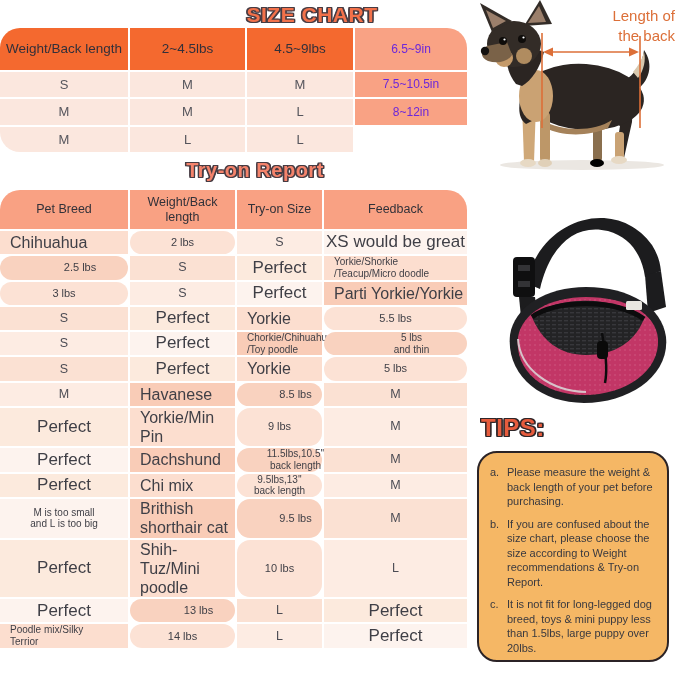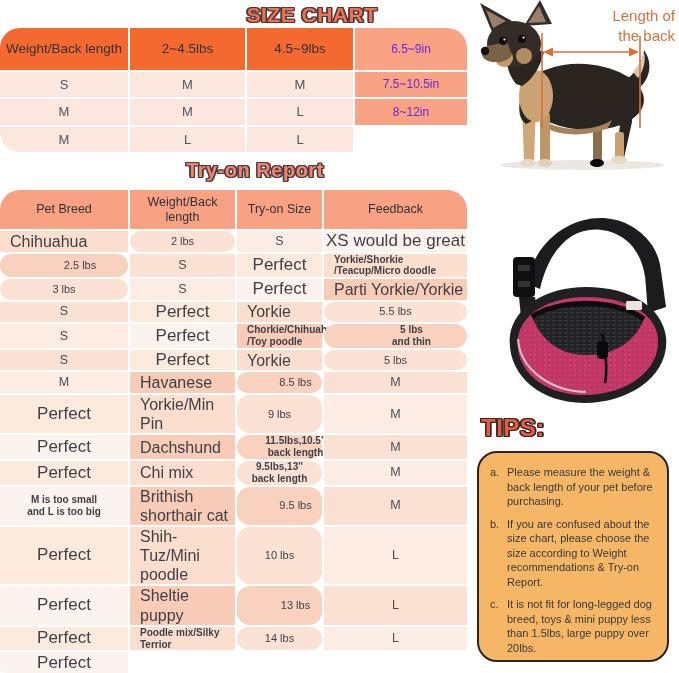--- a/index.html
+++ b/index.html
@@ -15,21 +15,21 @@
   .size-title{left:0;top:3px;width:550px;font-size:21px;padding-left:37px;}
   .tryon-title{left:0;top:159px;width:510px;font-size:20px;color:#f4836b;}
   .tips-title{left:481px;top:414px;width:120px;text-align:left;font-size:24px;color:#e75c3d;
     text-shadow:-1.3px -1.3px 0 #2f2629,1.3px -1.3px 0 #2f2629,-1.3px 1.3px 0 #2f2629,
                  1.3px 1.3px 0 #2f2629,-1.3px 0 0 #2f2629,1.3px 0 0 #2f2629,
                  0 -1.3px 0 #2f2629,0 1.3px 0 #2f2629;}
 
   
   .cell{display:flex;align-items:center;justify-content:center;text-align:center;
         color:#3f3f46;white-space:pre-line;line-height:1.2;}
-  .ml{font-size:10px !important;line-height:1.18;font-weight:bold;}
+  .ml{font-size:10px !important;line-height:1.18;}
 
   
   .sc-table{position:absolute;left:0;top:28px;width:467px;height:124px;display:grid;
     grid-template-columns:128px 115px 106px 1fr;grid-template-rows:42px 1fr 1fr 1fr;
     gap:2px;background:#ffffff;border-radius:20px;overflow:hidden;}
   .sc-h{background:#f4692f;font-size:13.5px;color:#33303a;}
   .sc-label{background:#f9a284;font-size:12px;color:#6d28d9;}
   .sc-val{background:#fbe7de;font-size:13px;color:#55555c;}
 
   
@@ -141,21 +141,20 @@
       <div class="cell tr-c3 p0 ml">M is too small
 and L is too big</div>
       <div class="cell tr-c0 p1">Brithish shorthair cat</div>
       <div class="cell tr-c1 p1">9.5 lbs</div>
       <div class="cell tr-c2 p1">M</div>
       <div class="cell tr-c3 p1">Perfect</div>
       <div class="cell tr-c0 p0">Shih-Tuz/Mini poodle</div>
       <div class="cell tr-c1 p0">10 lbs</div>
       <div class="cell tr-c2 p0">L</div>
       <div class="cell tr-c3 p0">Perfect</div>
-      <div class="cell tr-c0 p1">Sheltie puppy</div>
       <div class="cell tr-c1 p1">13 lbs</div>
       <div class="cell tr-c2 p1">L</div>
       <div class="cell tr-c3 p1">Perfect</div>
       <div class="cell tr-c0 p0 ml">Poodle mix/Silky
 Terrior</div>
       <div class="cell tr-c1 p0">14 lbs</div>
       <div class="cell tr-c2 p0">L</div>
       <div class="cell tr-c3 p0">Perfect</div>
     </div>
 

